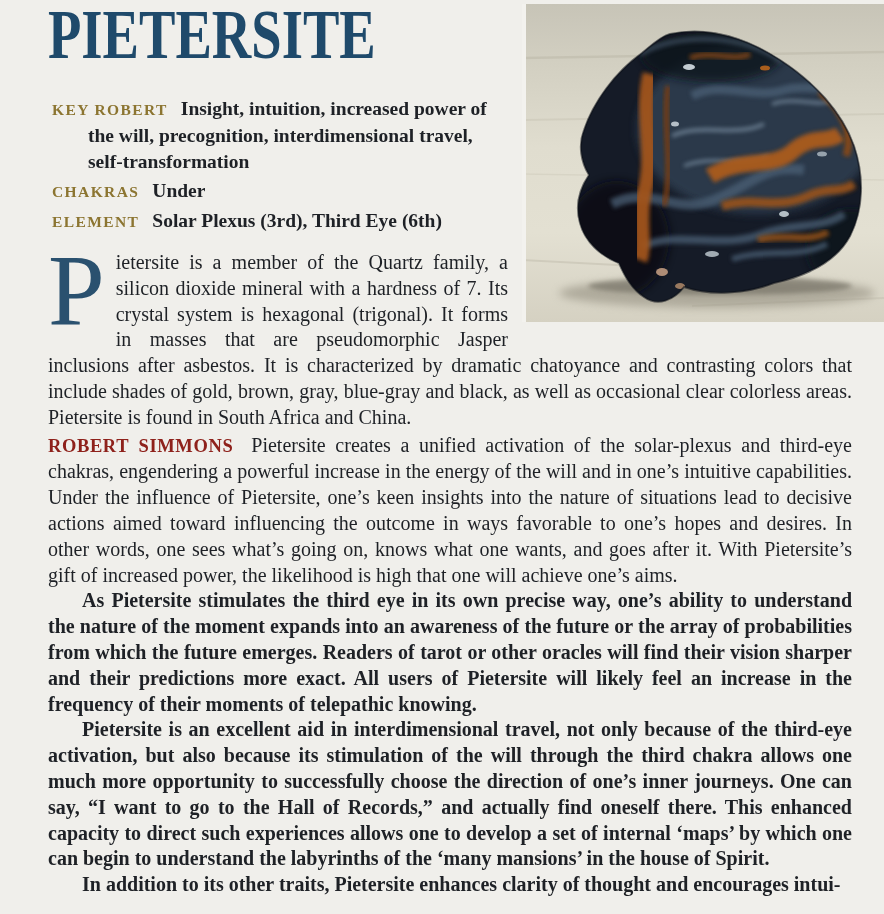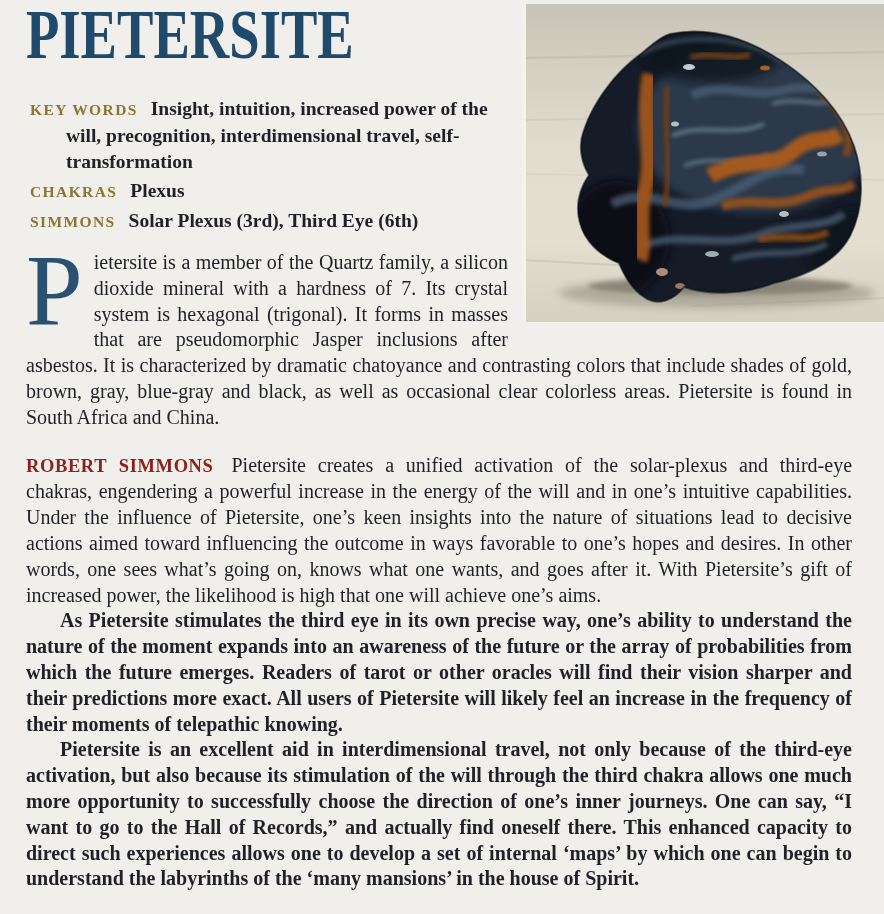--- a/index.html
+++ b/index.html
@@ -2,21 +2,21 @@
 <html lang="en"><head>
 <meta charset="utf-8">
 <style>
   html, body { margin: 0; padding: 0; }
   body {
     width: 884px; height: 914px; overflow: hidden;
     background: #f0efeb;
     font-family: "Liberation Serif", "DejaVu Serif", serif;
     color: #1e2126;
   }
-  .page { padding: 0 32px 0 26px; }
+  .page { padding: 0 32px 0 48px; }
 
   
   .stone-photo {
     float: right;
     width: 362px; height: 318px;
     margin: 0 -32px 18px 14px;
     padding: 0;
   }
   .stone-photo svg { display: block; }
 
@@ -64,21 +64,21 @@
   p.intro { margin-top: 15px; }
   .dropcap {
     float: left;
     font-size: 102px;
     line-height: 78px;
     height: 80px;
     color: #2a516f;
     margin: 2px 11px 0 0;
     font-weight: 400;
   }
-  p.lead { margin-top: 22px; }
+  p.lead { margin-top: 2px; }
   .author-label {
     color: #8e211b;
     font-weight: bold;
     font-size: 18.5px;
     letter-spacing: 0.6px;
     padding-right: 18px;
   }
   p.para { text-indent: 34px; font-weight: bold; }
 </style>
 </head>
@@ -165,30 +165,31 @@
       </g>
 
       <path d="M148,30 C186,22 224,34 258,56 C292,78 320,108 332,142 C342,172 342,204 328,232 C314,258 284,272 252,279 C224,290 188,292 162,283 C152,296 136,303 122,293 C110,285 102,271 97,259 C79,252 63,238 58,219 C53,201 58,184 67,171 C59,158 56,141 62,126 C71,99 93,68 120,49 C130,41 138,33 148,30 Z" fill="none" stroke="#0b0f16" stroke-width="2" opacity="0.55"></path>
     </svg>
   </figure>
 
   <h1 class="title"><span class="squeeze">PIETERSITE</span></h1>
 
   <div class="props">
     <p class="prop">
-      <span class="prop-label">KEY WORDS</span><span class="prop-value">Insight, intuition, increased power of the will, precognition, interdimensional travel, self-transformation</span>
+      <span class="prop-label">KEY ROBERT</span><span class="prop-value">Insight, intuition, increased power of the will, precognition, interdimensional travel, self-transformation</span>
     </p>
     <p class="prop">
-      <span class="prop-label">CHAKRAS</span><span class="prop-value">Plexus</span>
+      <span class="prop-label">CHAKRAS</span><span class="prop-value">Under</span>
     </p>
     <p class="prop">
-      <span class="prop-label">SIMMONS</span><span class="prop-value">Solar Plexus (3rd), Third Eye (6th)</span>
+      <span class="prop-label">ELEMENT</span><span class="prop-value">Solar Plexus (3rd), Third Eye (6th)</span>
     </p>
   </div>
 
   <p class="bodytext intro"><span class="dropcap">P</span><span>ietersite is a member of the Quartz family, a silicon dioxide mineral with a hardness of 7. Its crystal system is hexagonal (trigonal). It forms in masses that are pseudomorphic Jasper inclusions after asbestos. It is characterized by dramatic chatoyance and contrasting colors that include shades of gold, brown, gray, blue-gray and black, as well as occasional clear colorless areas. Pietersite is found in South Africa and China.</span></p>
 
   <p class="bodytext lead"><span class="author-label">ROBERT SIMMONS</span><span>Pietersite creates a unified activation of the solar-plexus and third-eye chakras, engendering a powerful increase in the energy of the will and in one’s intuitive capabilities. Under the influence of Pietersite, one’s keen insights into the nature of situations lead to decisive actions aimed toward influencing the outcome in ways favorable to one’s hopes and desires. In other words, one sees what’s going on, knows what one wants, and goes after it. With Pietersite’s gift of increased power, the likelihood is high that one will achieve one’s aims.</span></p>
 
   <p class="bodytext para">As Pietersite stimulates the third eye in its own precise way, one’s ability to understand the nature of the moment expands into an awareness of the future or the array of probabilities from which the future emerges. Readers of tarot or other oracles will find their vision sharper and their predictions more exact. All users of Pietersite will likely feel an increase in the frequency of their moments of telepathic knowing.</p>
   <p class="bodytext para">Pietersite is an excellent aid in interdimensional travel, not only because of the third-eye activation, but also because its stimulation of the will through the third chakra allows one much more opportunity to successfully choose the direction of one’s inner journeys. One can say, “I want to go to the Hall of Records,” and actually find oneself there. This enhanced capacity to direct such experiences allows one to develop a set of internal ‘maps’ by which one can begin to understand the labyrinths of the ‘many mansions’ in the house of Spirit.</p>
+  <p class="bodytext para">In addition to its other traits, Pietersite enhances clarity of thought and encourages intui-</p>
 
 </div>
 
 </body></html>

